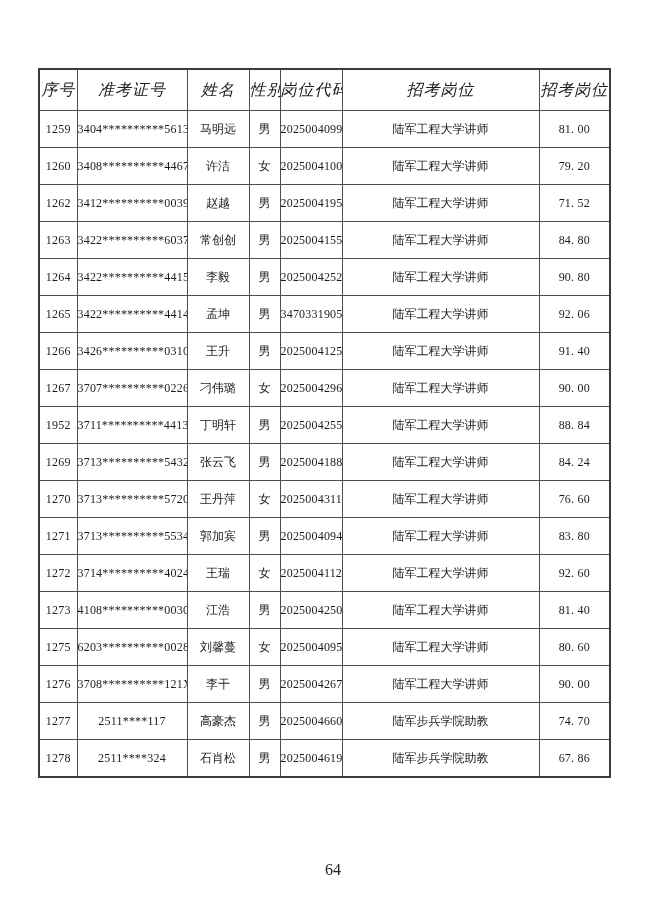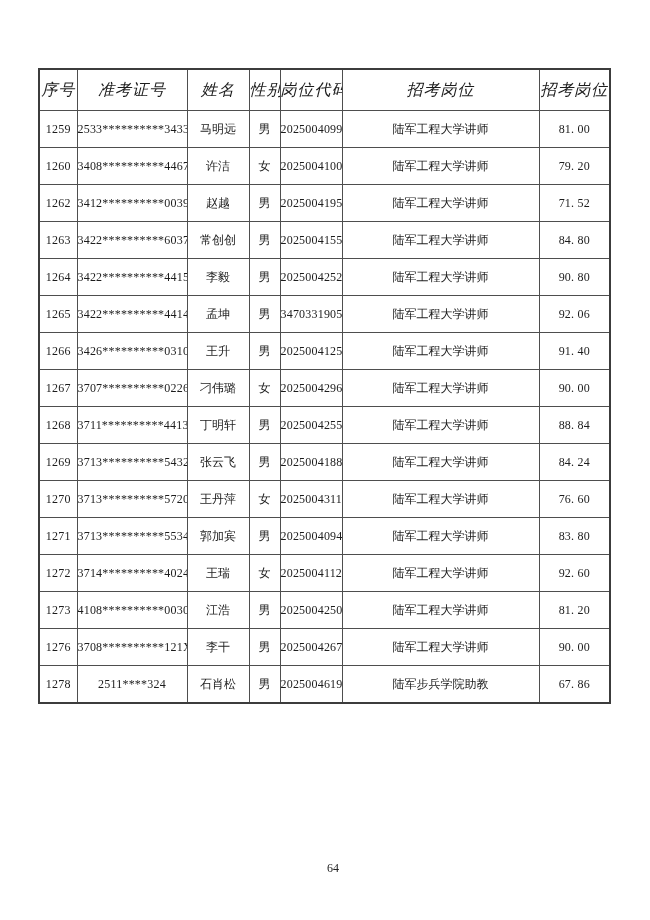--- a/index.html
+++ b/index.html
@@ -59,21 +59,21 @@
   .col-w-gender  { width: 31px; }
   .col-w-code    { width: 62px; }
   .col-w-position{ width: 197px; }
   .col-w-score   { width: 71px; }
   .page-number {
     position: absolute;
     left: 0;
     right: 6px;
     top: 861px;
     text-align: center;
-    font-size: 12px;
+    font-size: 16px;
     color: #222222;
     margin-left: 22px;
   }
 </style>
 </head>
 <body>
 
 <div class="sheet">
 
   <table class="score-table">
@@ -93,21 +93,21 @@
         <th>姓名</th>
         <th>性别</th>
         <th>岗位代码</th>
         <th>招考岗位</th>
         <th>招考岗位</th>
       </tr>
     </thead>
     <tbody>
         <tr>
           <td class="col-seq">1259</td>
-          <td class="col-id">2533**********3433</td>
+          <td class="col-id">3404**********5613</td>
           <td class="col-name">马明远</td>
           <td class="col-gender">男</td>
           <td class="col-code">2025004099</td>
           <td class="col-position">陆军工程大学讲师</td>
           <td class="col-score">81. 00</td>
         </tr>
         <tr>
           <td class="col-seq">1260</td>
           <td class="col-id">3408**********4467</td>
           <td class="col-name">许洁</td>
@@ -164,21 +164,21 @@
         <tr>
           <td class="col-seq">1267</td>
           <td class="col-id">3707**********0226</td>
           <td class="col-name">刁伟璐</td>
           <td class="col-gender">女</td>
           <td class="col-code">2025004296</td>
           <td class="col-position">陆军工程大学讲师</td>
           <td class="col-score">90. 00</td>
         </tr>
         <tr>
-          <td class="col-seq">1268</td>
+          <td class="col-seq">1952</td>
           <td class="col-id">3711**********4413</td>
           <td class="col-name">丁明轩</td>
           <td class="col-gender">男</td>
           <td class="col-code">2025004255</td>
           <td class="col-position">陆军工程大学讲师</td>
           <td class="col-score">88. 84</td>
         </tr>
         <tr>
           <td class="col-seq">1269</td>
           <td class="col-id">3713**********5432</td>
@@ -215,32 +215,50 @@
           <td class="col-position">陆军工程大学讲师</td>
           <td class="col-score">92. 60</td>
         </tr>
         <tr>
           <td class="col-seq">1273</td>
           <td class="col-id">4108**********0030</td>
           <td class="col-name">江浩</td>
           <td class="col-gender">男</td>
           <td class="col-code">2025004250</td>
           <td class="col-position">陆军工程大学讲师</td>
-          <td class="col-score">81. 20</td>
+          <td class="col-score">81. 40</td>
+        </tr>
+        <tr>
+          <td class="col-seq">1275</td>
+          <td class="col-id">6203**********0028</td>
+          <td class="col-name">刘馨蔓</td>
+          <td class="col-gender">女</td>
+          <td class="col-code">2025004095</td>
+          <td class="col-position">陆军工程大学讲师</td>
+          <td class="col-score">80. 60</td>
         </tr>
         <tr>
           <td class="col-seq">1276</td>
           <td class="col-id">3708**********121X</td>
           <td class="col-name">李干</td>
           <td class="col-gender">男</td>
           <td class="col-code">2025004267</td>
           <td class="col-position">陆军工程大学讲师</td>
           <td class="col-score">90. 00</td>
         </tr>
         <tr>
+          <td class="col-seq">1277</td>
+          <td class="col-id">2511****117</td>
+          <td class="col-name">高豪杰</td>
+          <td class="col-gender">男</td>
+          <td class="col-code">2025004660</td>
+          <td class="col-position">陆军步兵学院助教</td>
+          <td class="col-score">74. 70</td>
+        </tr>
+        <tr>
           <td class="col-seq">1278</td>
           <td class="col-id">2511****324</td>
           <td class="col-name">石肖松</td>
           <td class="col-gender">男</td>
           <td class="col-code">2025004619</td>
           <td class="col-position">陆军步兵学院助教</td>
           <td class="col-score">67. 86</td>
         </tr>
       </tbody>
   </table>

